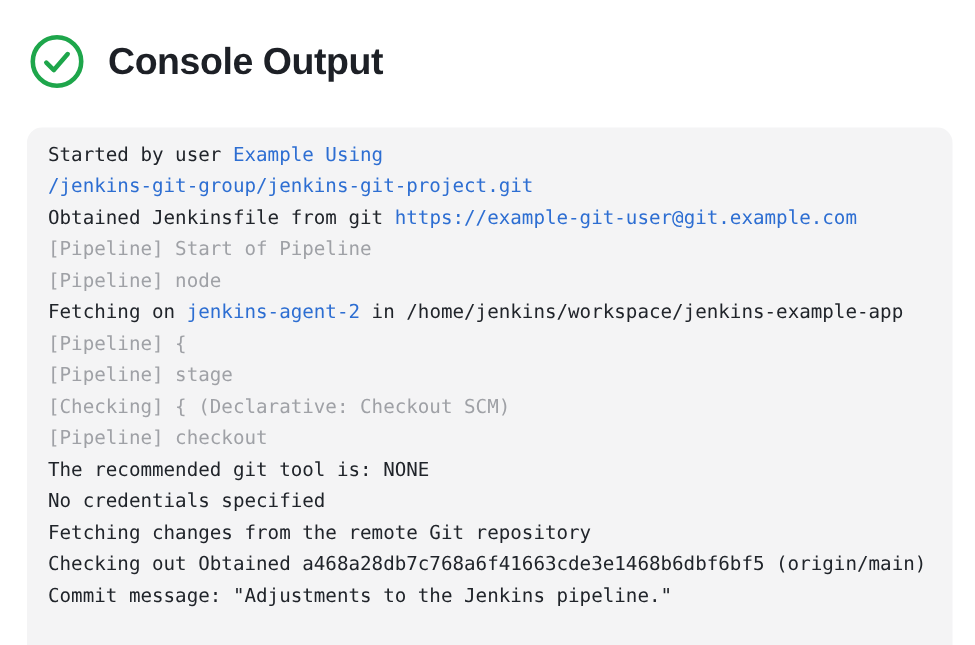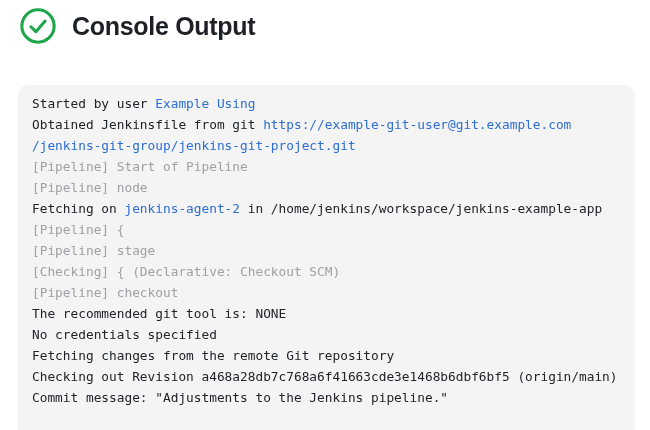--- a/index.html
+++ b/index.html
@@ -13,21 +13,21 @@
   html,body{margin:0;padding:0;}
   body{
     width:650px;height:430px;
     background:#ffffff;
     overflow:hidden;
     position:relative;
     font-family:"Liberation Sans", sans-serif;
   }
   .header{
     position:absolute;
-    left:19px;top:7px;
+    left:19px;top:22px;
     display:flex;
     align-items:flex-end;
     gap:15px;
   }
   .status-icon{
     width:38px;height:38px;
     display:inline-block;
     flex:0 0 auto;
   }
   .status-icon svg{display:block;}
@@ -73,27 +73,27 @@
     <svg width="38" height="38" viewBox="0 0 40 40" aria-hidden="true">
       <circle cx="20" cy="20" r="17" fill="none" stroke="var(--green)" stroke-width="3.2"></circle>
       <path d="M12.5 20.8 L17.8 26 L27.5 14.8" fill="none" stroke="var(--green)" stroke-width="3.2" stroke-linecap="round" stroke-linejoin="round"></path>
     </svg>
   </span>
   <h1 class="title">Console Output</h1>
 </div>
 
 <div class="console">
     <div class="line"><span class="text">Started by user </span><a href="#" class="link">Example Using</a></div>
+    <div class="line"><a href="#" class="link">/jenkins-git-group/jenkins-git-project.git</a></div>
     <div class="line"><span class="text">Obtained Jenkinsfile from git </span><a href="#" class="link">https://example-git-user@git.example.com</a></div>
-    <div class="line"><a href="#" class="link">/jenkins-git-group/jenkins-git-project.git</a></div>
     <div class="line"><span class="muted">[Pipeline] Start of Pipeline</span></div>
     <div class="line"><span class="muted">[Pipeline] node</span></div>
     <div class="line"><span class="text">Fetching on </span><a href="#" class="link">jenkins-agent-2</a><span class="text"> in /home/jenkins/workspace/jenkins-example-app</span></div>
     <div class="line"><span class="muted">[Pipeline] {</span></div>
     <div class="line"><span class="muted">[Pipeline] stage</span></div>
     <div class="line"><span class="muted">[Checking] { (Declarative: Checkout SCM)</span></div>
     <div class="line"><span class="muted">[Pipeline] checkout</span></div>
     <div class="line"><span class="text">The recommended git tool is: NONE</span></div>
     <div class="line"><span class="text">No credentials specified</span></div>
     <div class="line"><span class="text">Fetching changes from the remote Git repository</span></div>
-    <div class="line"><span class="text">Checking out Revision a468a28db7c768a6f41663cde3e1468b6dbf6bf5 (origin/main)</span></div>
+    <div class="line"><span class="text">Checking out Obtained a468a28db7c768a6f41663cde3e1468b6dbf6bf5 (origin/main)</span></div>
     <div class="line"><span class="text">Commit message: "Adjustments to the Jenkins pipeline."</span></div>
   </div>
 
 </body></html>

